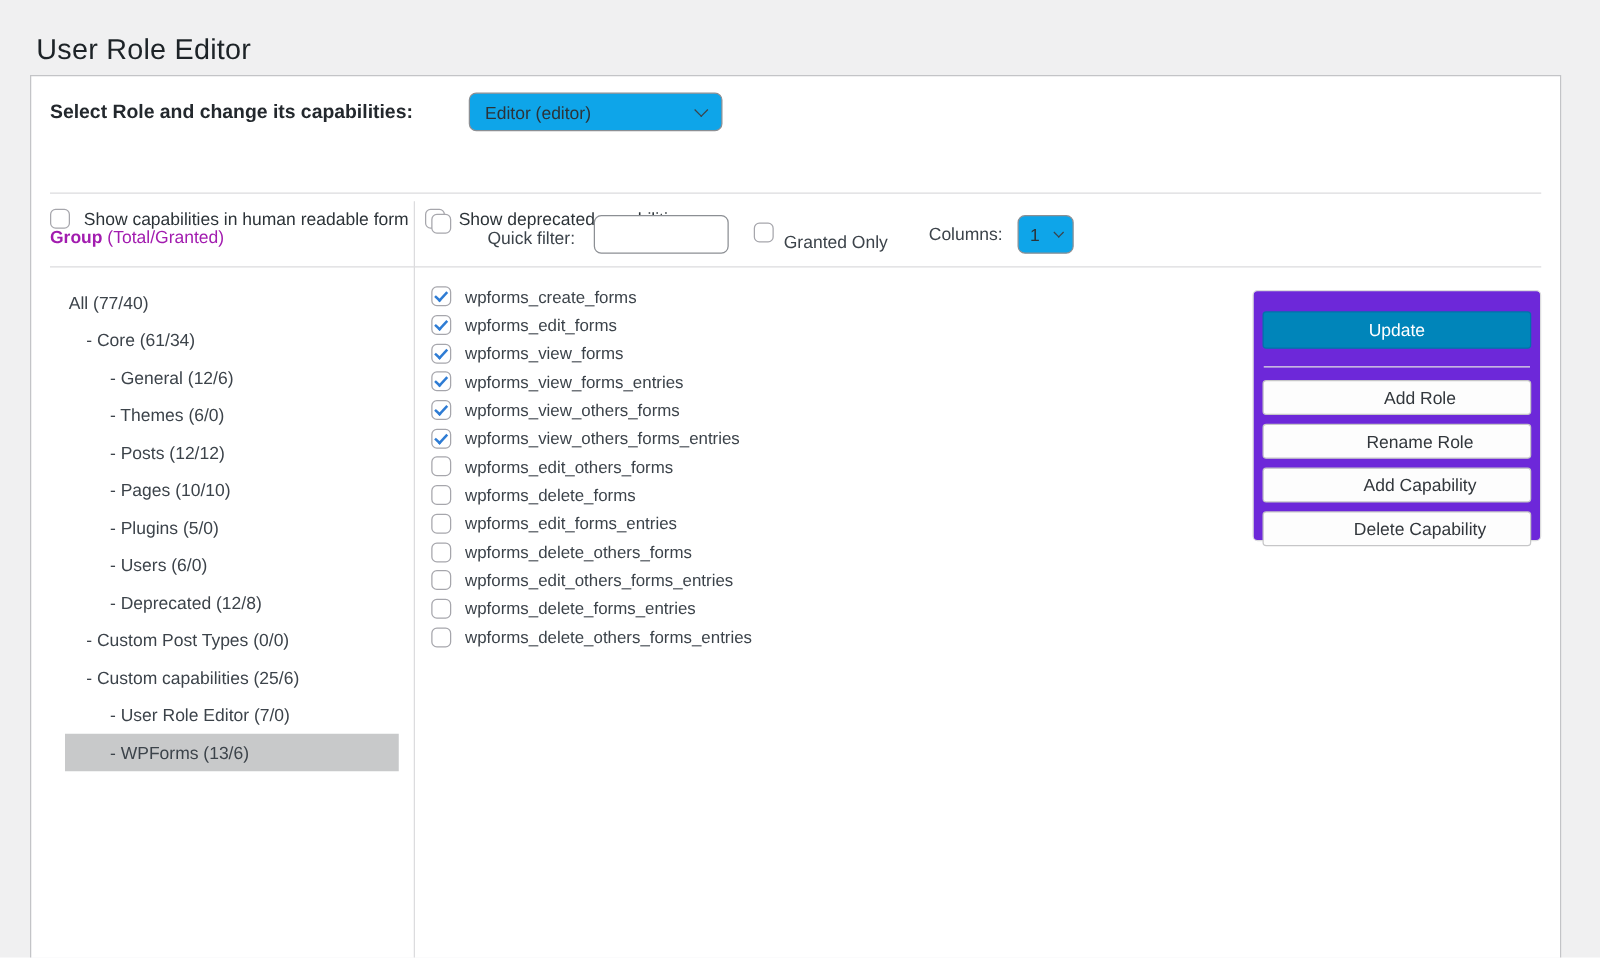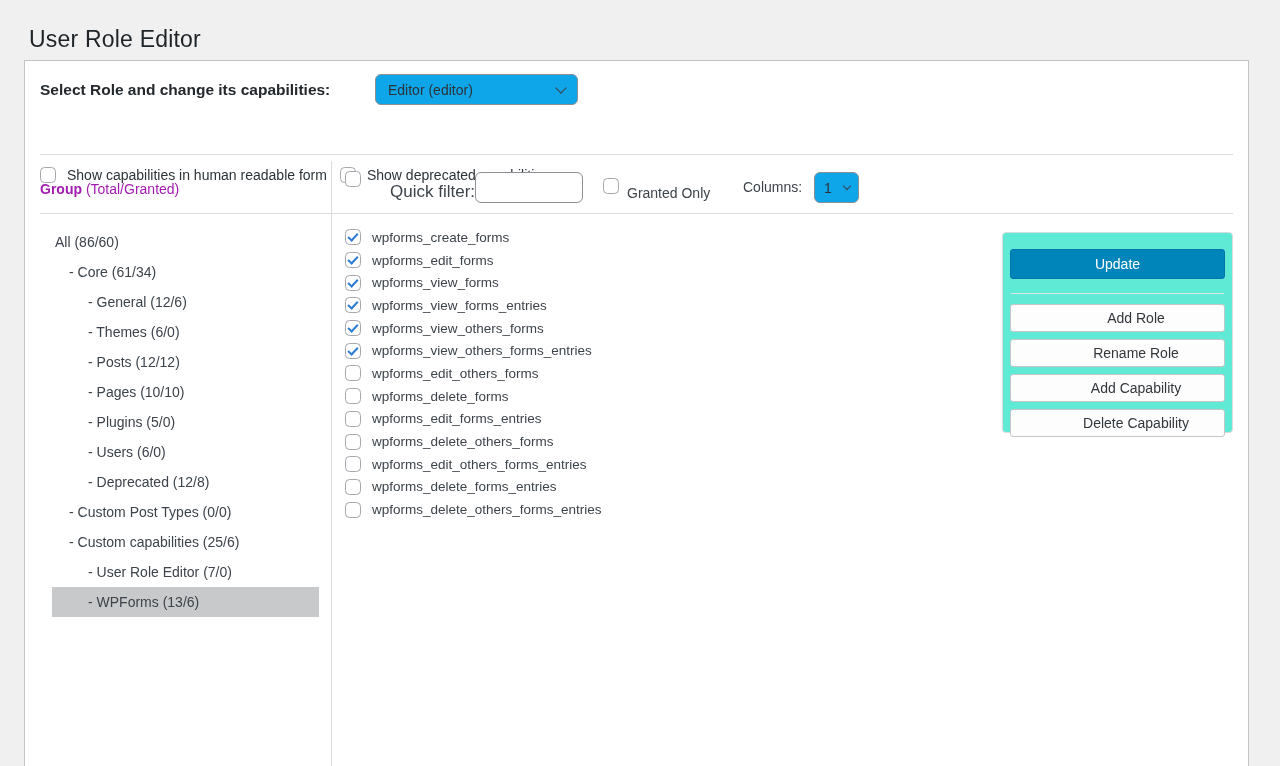--- a/index.html
+++ b/index.html
@@ -56,21 +56,21 @@
   .opt-row .gap { width:13px; }
   
   .hr { position:absolute; left:15px; right:15px; border-top:1px solid #dcdcde; }
   .hr1 { top:93px; }
   .hr2 { top:152px; }
   .vline { position:absolute; left:306px; top:100px; bottom:0; border-left:1px solid #dcdcde; }
   
   .group-header { position:absolute; left:15px; top:120px; font-size:14px; color:#a21caf; }
   .group-header b { font-weight:700; }
   .f-cb1 { position:absolute; left:320px; top:110px; }
-  .f-label-quick { position:absolute; left:365px; top:121px; font-size:17px; }
+  .f-label-quick { position:absolute; left:365px; top:121px; font-size:14px; }
   .quick-input {
     position:absolute; left:450px; top:111px; width:108px; height:31px;
     border:1px solid #8c8f94; border-radius:6px; background:#fff;
     font-family:inherit; font-size:14px; padding:0 8px; color:#2c3338;
   }
   .f-cb2 { position:absolute; left:578px; top:117px; }
   .f-label-granted { position:absolute; left:602px; top:124px; font-size:14px; }
   .f-label-cols { position:absolute; left:718px; top:118px; font-size:14px; }
   
   .group-tree { position:absolute; left:27px; top:166px; width:267px; }
@@ -83,21 +83,21 @@
   .tree-item.lvl2 { padding-left:36px; }
   .tree-item.selected { background:#c8c9ca; }
   
   .caps-list { position:absolute; left:320px; top:165px; }
   .cap-row { height:22.7px; display:flex; align-items:center; }
   .cap-row .cb { margin-right:11px; }
   .cap-label { font-size:13.5px; color:#3c434a; white-space:nowrap; }
   
   .actions-panel {
     position:absolute; left:977px; top:171px; width:231px; height:201px;
-    background:#5eead4; border:1px solid #dcdcde; border-radius:4px;
+    background:#6d28d9; border:1px solid #dcdcde; border-radius:4px;
     padding:16px 7px 0 7px;
   }
   .btn {
     display:block; width:215px; margin:0 auto; border-radius:3px;
     font-family:inherit; font-size:14px; text-align:center; cursor:pointer;
   }
   .btn-primary {
     height:30px; background:#0085ba; border:1px solid #0073aa; color:#fff;
   }
   .panel-div { border-top:1px solid #e2e2e3; margin:14px 1px 10px 1px; }
@@ -141,21 +141,21 @@
   <span class="f-label-cols">Columns:</span>
   <div class="select cols-select">
     <span>1</span>
     <span class="chev"></span>
   </div>
 
   <div class="hr hr2"></div>
   <div class="vline"></div>
 
   <div class="group-tree" id="group-tree">
-      <div class="tree-item lvl0">All (86/60)</div>
+      <div class="tree-item lvl0">All (77/40)</div>
       <div class="tree-item lvl1">- Core (61/34)</div>
       <div class="tree-item lvl2">- General (12/6)</div>
       <div class="tree-item lvl2">- Themes (6/0)</div>
       <div class="tree-item lvl2">- Posts (12/12)</div>
       <div class="tree-item lvl2">- Pages (10/10)</div>
       <div class="tree-item lvl2">- Plugins (5/0)</div>
       <div class="tree-item lvl2">- Users (6/0)</div>
       <div class="tree-item lvl2">- Deprecated (12/8)</div>
       <div class="tree-item lvl1">- Custom Post Types (0/0)</div>
       <div class="tree-item lvl1">- Custom capabilities (25/6)</div>

